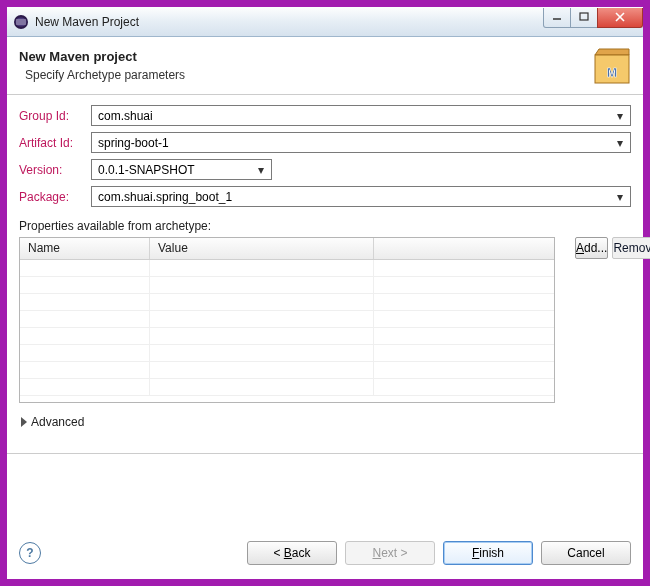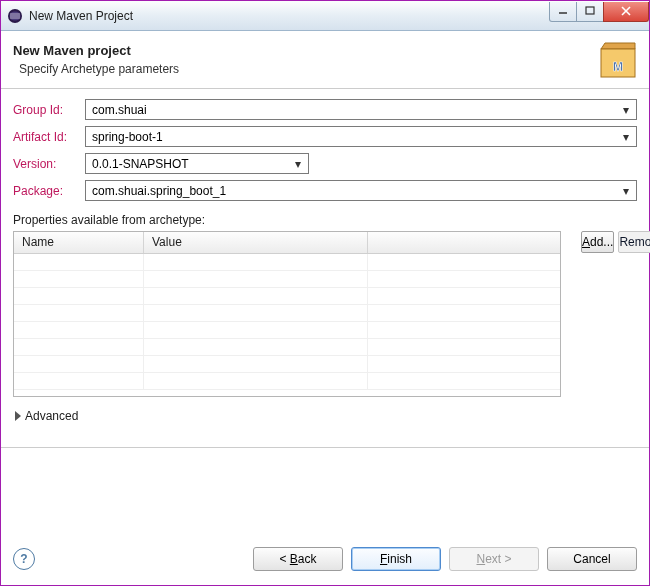--- a/index.html
+++ b/index.html
@@ -1,34 +1,34 @@
 <!DOCTYPE html>
 <html><head>
 <meta charset="utf-8">
 <style>
   * { box-sizing: border-box; font-family: "Segoe UI", Tahoma, sans-serif; font-size: 12px; }
   html, body { margin:0; padding:0; background:#fff; }
-  .window { width:650px; height:586px; border:1px solid #a21caf; background:#fff; display:flex; flex-direction:column; }
+  .window { width:650px; height:586px; border:7px solid #a21caf; background:#fff; display:flex; flex-direction:column; }
   .titlebar { height:30px; background:linear-gradient(#fdfefe,#e6eef5,#d6e2ee); display:flex; align-items:center; padding:0 0 0 6px; border-bottom:1px solid #9fb6cc; }
   .titlebar .app-icon { width:16px; height:16px; margin-right:6px; }
   .titlebar .title { flex:1; color:#222; }
   .win-controls { display:flex; height:20px; margin-top:-8px;}
   .win-btn { width:28px; height:20px; border:1px solid #8aa0b5; border-top:none; background:linear-gradient(#f3f7fb,#dbe6f0); display:flex; align-items:center; justify-content:center; margin-left:-1px; }
   .win-btn.min { border-radius:0 0 0 3px;}
   .win-btn.close { background:linear-gradient(#f08f84,#d9473a); border-color:#a3362c; border-radius:0 0 3px 0; width:46px; color:#fff;}
   .win-btn svg { display:block; }
   .banner { height:58px; background:#fff; border-bottom:1px solid #ccc; display:flex; align-items:center; padding:6px 10px 6px 12px; }
   .banner .btxt h1 { font-size:13px; font-weight:bold; margin:0 0 4px 0; color:#222; }
   .banner .btxt p { margin:0; padding-left:6px; color:#333; }
   .banner .spacer { flex:1; }
   .maven-icon { width:42px; height:42px; }
   .content { flex:1; padding:10px 12px 0 12px; display:flex; flex-direction:column; }
   .form-row { display:flex; align-items:center; margin-bottom:6px; }
   .form-row label { width:72px; color:#be185d; }
-  .combo { flex:1; height:21px; border:1px solid #aaa; background:#fff; display:flex; align-items:center; padding:0 4px; position:relative;gap:43px; }
+  .combo { flex:1; height:21px; border:1px solid #aaa; background:#fff; display:flex; align-items:center; padding:0 4px; position:relative; }
   .combo input { border:none; outline:none; flex:1; background:transparent; font-size:12px; }
   .combo .arrow { width:12px; text-align:center; color:#333; }
   .combo.bordered { border:1px solid #7a7a7a; border-radius:0; }
   .combo.narrow { flex:0 0 120px; }
   .section-label { margin:6px 0 4px 0; color:#222; }
   .props { display:flex; gap:20px; }
   .table-wrap { flex:1; border:1px solid #b5b5b5; background:#fff; height:166px; }
   .table-head { display:flex; background:linear-gradient(#fdfdfd,#ececec); border-bottom:1px solid #cfcfcf; height:22px; }
   .th { border-right:1px solid #d4d4d4; padding:3px 8px; color:#222; }
   .th.name { width:130px; }
@@ -194,17 +194,17 @@
       <span>Advanced</span>
     </div>
 
     <div class="footer-sep"></div>
   </div>
 
   <div class="footer">
     <div class="help">?</div>
     <div class="spacer"></div>
     <div class="wiz-btn">&lt; <span class="u">B</span><span>ack</span></div>
+    <div class="wiz-btn disabled"><span class="u">N</span><span>ext</span> &gt;</div>
     <div class="wiz-btn primary"><span class="u">F</span><span>inish</span></div>
-    <div class="wiz-btn disabled"><span class="u">N</span><span>ext</span> &gt;</div>
     <div class="wiz-btn">Cancel</div>
   </div>
 </div>
 
 </body></html>

